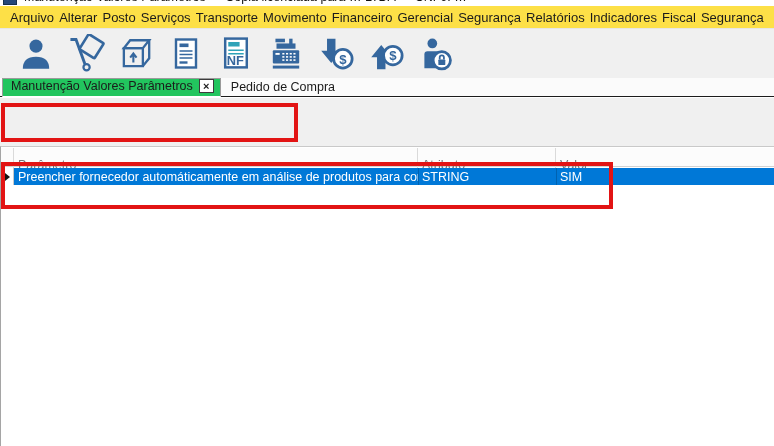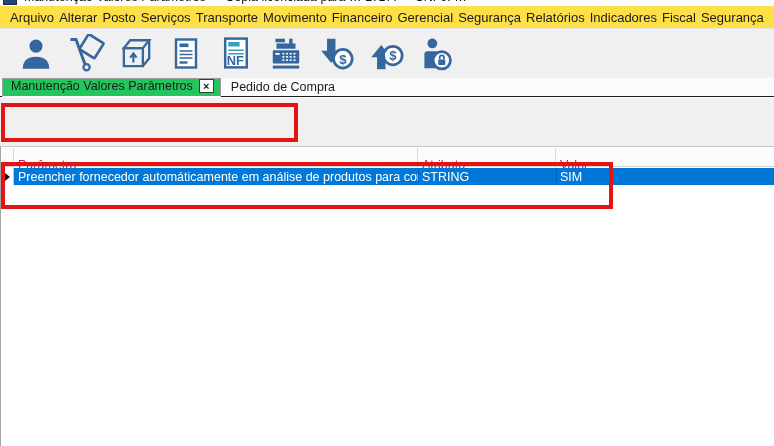--- a/index.html
+++ b/index.html
@@ -48,21 +48,21 @@
                border:1px solid #a9a9a9; display:flex; align-items:center; justify-content:center;
                gap:7px; font-size:12.5px; font-family:"Liberation Sans", sans-serif; }
   .btn-alter .bang { color:#e8952c; font-weight:bold; font-size:16px; line-height:1; transform:scaleY(1.1); }
 
   
   .grid { position:absolute; top:146px; left:0; right:0; bottom:0; background:#fff;
           border-top:1px solid #c9c9c9; border-left:1px solid #a5a5a5; font-size:12.5px; }
   .g-head { position:absolute; top:1px; left:0; right:0; height:19px; background:#fcfcfc;
             border-bottom:1px solid #d2d2d2; }
   .g-head .hc { position:absolute; top:0; height:34px; display:flex; align-items:center;
-                padding-left:4px; border-right:1px solid #dadada; color:#be185d; }
+                padding-left:4px; border-right:1px solid #dadada; color:#737373; }
   .hc-gutter { left:0;   width:13px; }
   .hc-param  { left:13px; width:404px; }
   .hc-attr   { left:417px; width:138px; }
   .hc-valor  { left:555px; width:219px; border-right:none !important; }
 
   .g-row-sel { position:absolute; top:21px; left:0; right:0; height:17px; }
   .g-row-sel .gutter { position:absolute; left:0; top:0; width:13px; height:17px; background:#fff;
                        border-right:1px solid #c9c9c9; }
   .row-arrow { position:absolute; left:4px; top:4.5px; width:0; height:0;
                border-left:5px solid #141414; border-top:4px solid transparent; border-bottom:4px solid transparent; }

